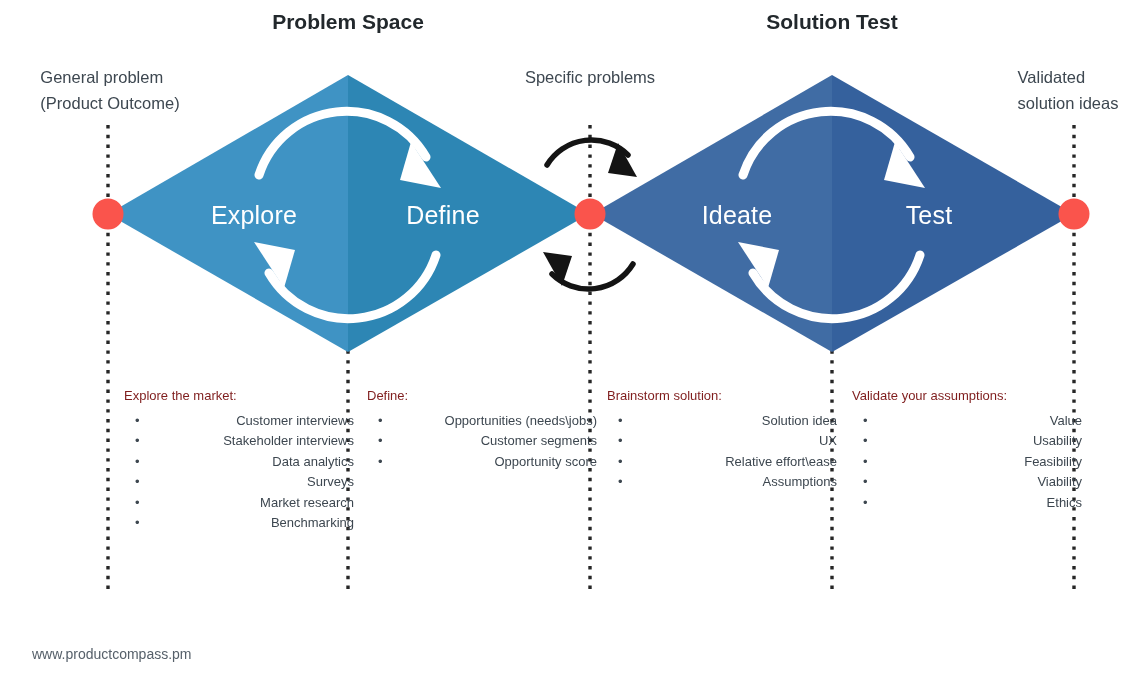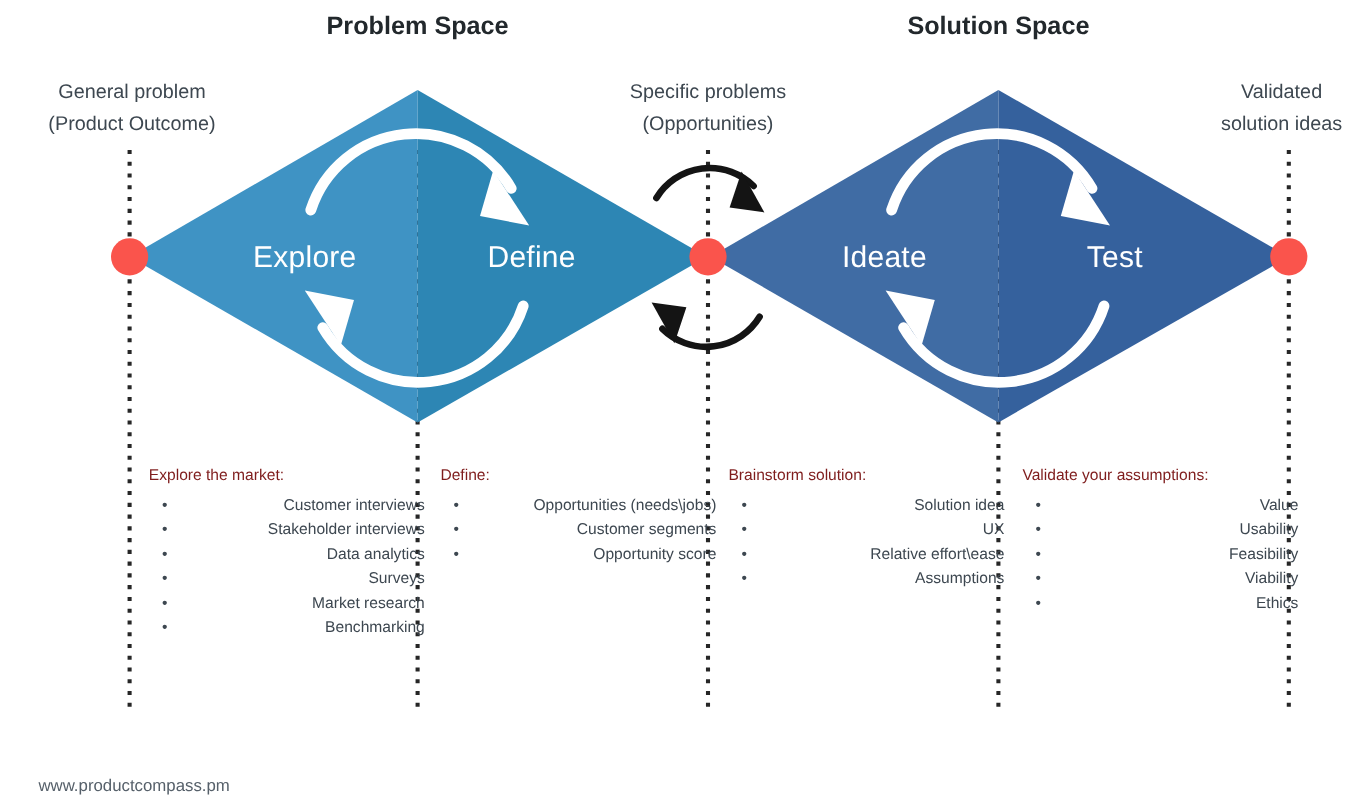--- a/index.html
+++ b/index.html
@@ -44,21 +44,21 @@
   }
   #space-title-problem { left: 332px; top: 10px; }
   #space-title-solution { left: 816px; top: 10px; }
 
   
   .endpoint-caption {
     position: absolute;
     font-size: 16.5px;
     line-height: 26px;
     color: #3d4750;
-    text-align: center;
+    text-align: left;
     white-space: nowrap;
     transform: translateX(-50%);
   }
   #caption-general { left: 94px; top: 64px; }
   #caption-specific { left: 574px; top: 64px; }
   #caption-validated { left: 1052px; top: 64px; }
 
   
   .phase-label {
     position: absolute;
@@ -177,29 +177,28 @@
     </g>
 
     <g>
       <circle cx="92" cy="214" r="15.5" fill="#fa544c"></circle>
       <circle cx="574" cy="214" r="15.5" fill="#fa544c"></circle>
       <circle cx="1058" cy="214" r="15.5" fill="#fa544c"></circle>
     </g>
   </svg>
 
   <div class="space-title" id="space-title-problem">Problem Space</div>
-  <div class="space-title" id="space-title-solution">Solution Space</div>
+  <div class="space-title" id="space-title-solution">Solution Test</div>
 
   <div class="endpoint-caption" id="caption-general">
     <div>General problem</div>
     <div>(Product Outcome)</div>
   </div>
   <div class="endpoint-caption" id="caption-specific">
     <div>Specific problems</div>
-    <div>(Opportunities)</div>
   </div>
   <div class="endpoint-caption" id="caption-validated">
     <div>Validated</div>
     <div>solution ideas</div>
   </div>
 
   <div class="phase-label" id="phase-label-explore">Explore</div>
   <div class="phase-label" id="phase-label-define">Define</div>
   <div class="phase-label" id="phase-label-ideate">Ideate</div>
   <div class="phase-label" id="phase-label-test">Test</div>

